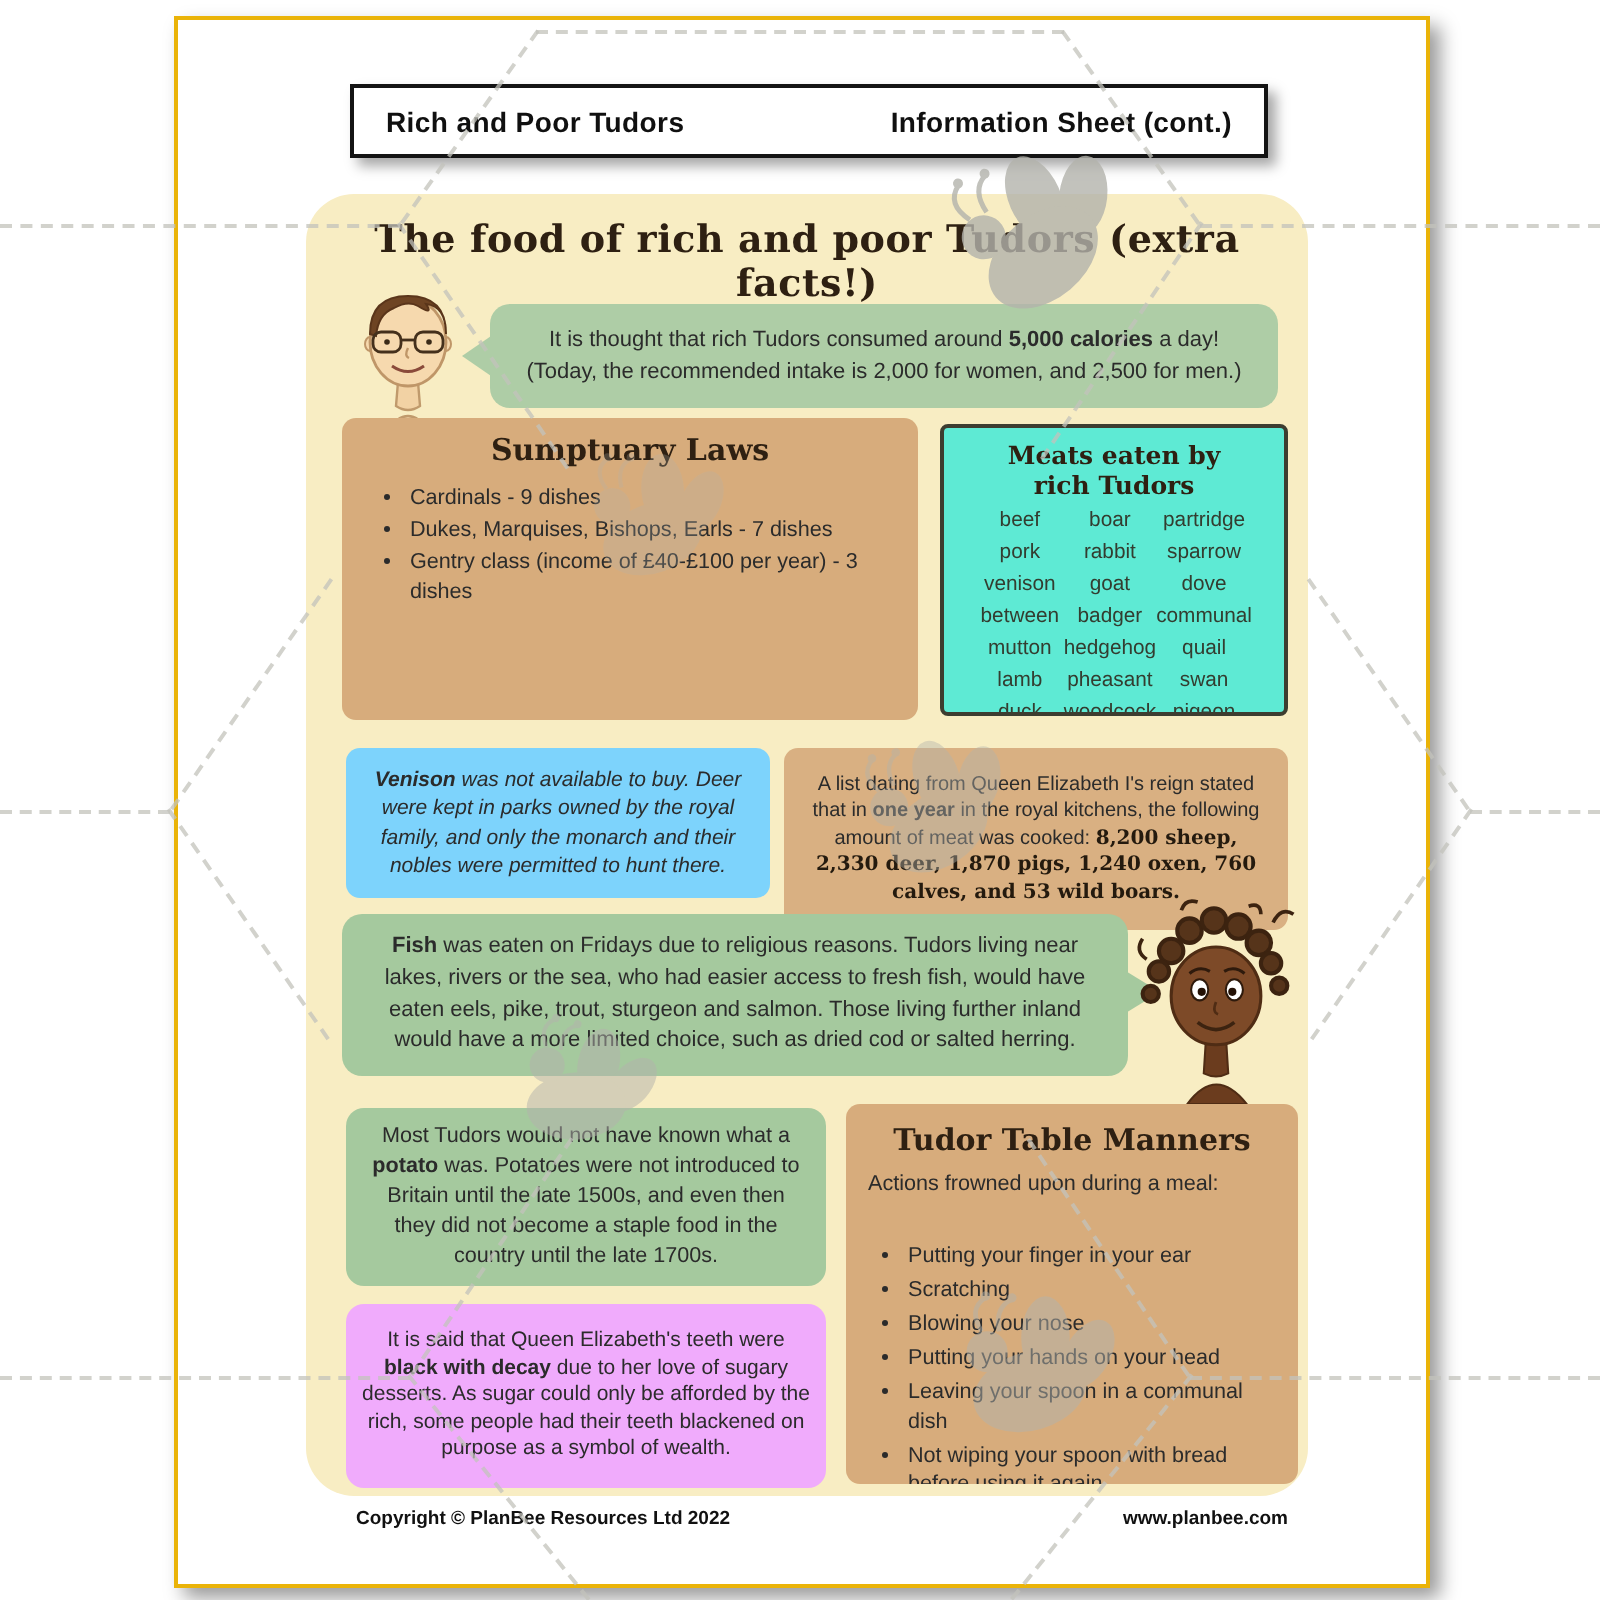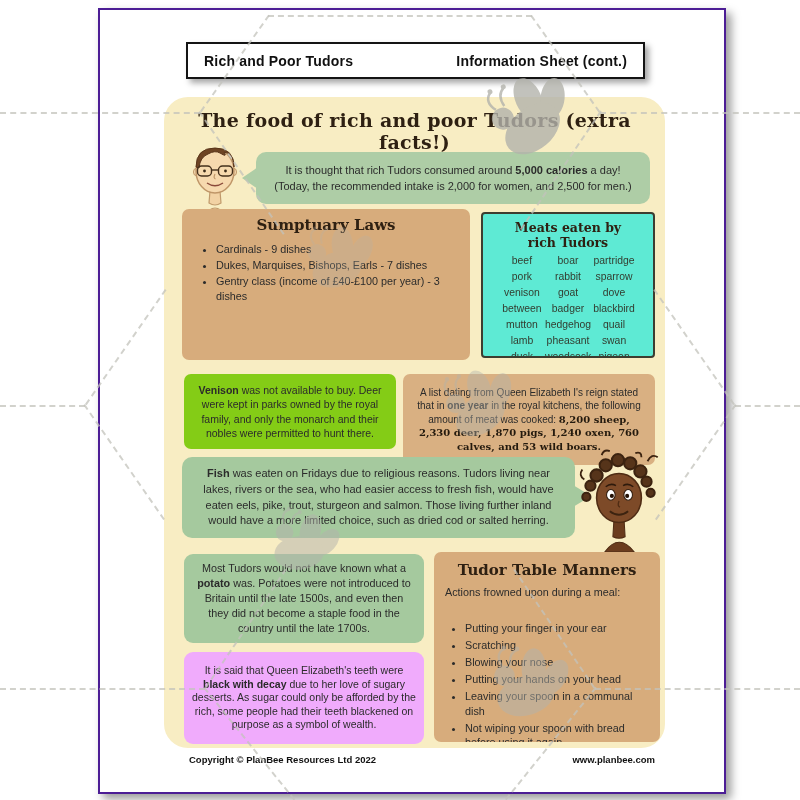--- a/index.html
+++ b/index.html
@@ -5,22 +5,22 @@
   * { margin:0; padding:0; box-sizing:border-box; }
   html,body { width:800px; height:800px; background:#ffffff; overflow:hidden;
               font-family:"Liberation Sans", sans-serif; color:#2b2b2b; }
   #stage { position:relative; width:800px; height:800px; }
 
   
   .wm { position:absolute; height:0; border-top:2.5px dashed #c3c3bc; opacity:.75;
         transform-origin:0 0; z-index:40; pointer-events:none; }
 
   
-  #page { position:absolute; left:98px; top:8px; width:628px; height:786px;
-          background:#ffffff; border:2px solid #4c1d95;
+  #page { position:absolute; left:87px; top:8px; width:628px; height:786px;
+          background:#ffffff; border:2px solid #eab308;
           box-shadow:5px 5px 9px rgba(0,0,0,.4); }
 
   
   .hdr { position:absolute; left:86px; top:32px; width:459px; height:37px;
          background:#ffffff; border:2px solid #141414; z-index:5;
          box-shadow:4px 4px 6px rgba(0,0,0,.35);
          display:flex; justify-content:space-between; align-items:center; padding:0 16px;
          font-weight:bold; font-size:14px; letter-spacing:.2px; color:#101010; }
 
   
@@ -54,22 +54,22 @@
   
   .meats { position:absolute; left:317px; top:115px; width:174px; height:146px;
            background:#5eead4; border:2px solid #3d3d30; border-radius:4px;
            padding:6px 16px; overflow:hidden; }
   .meats h3 { font-size:12.5px; margin-bottom:5px; }
   .meats-grid { display:grid; grid-template-columns:repeat(3,1fr); row-gap:3.5px;
                 font-size:10.4px; line-height:1.2; color:#333d30; text-align:center; }
 
   
   .venison { position:absolute; left:20px; top:277px; width:212px; height:75px;
-             background:#84cc16; border-radius:7px; display:flex; align-items:center;
-             text-align:center; font-size:10.5px; line-height:1.35; padding:5px 9px; }
+             background:#7dd3fc; border-radius:7px; display:flex; align-items:center;
+             text-align:center; font-size:10.5px; line-height:1.35; padding:5px 9px;font-style:italic; }
   .kitchens { position:absolute; left:239px; top:277px; width:252px; height:91px;
               background:#d9b082; border-radius:7px; display:flex; align-items:center;
               text-align:center; font-size:10px; line-height:1.35; padding:5px 8px; }
   .serifnum { font-family:"DejaVu Serif", serif; font-weight:bold; color:#241a0e; }
 
   
   .fishbox { position:absolute; left:18px; top:360px; width:393px; height:81px;
              background:#a5c99e; border-radius:10px; display:flex; align-items:center;
              text-align:center; font-size:11px; line-height:1.42; padding:6px 12px; }
   .tail-right { position:absolute; right:-16px; top:34%; width:0; height:0;
@@ -207,21 +207,21 @@
           <span>boar</span>
           <span>partridge</span>
           <span>pork</span>
           <span>rabbit</span>
           <span>sparrow</span>
           <span>venison</span>
           <span>goat</span>
           <span>dove</span>
           <span>between</span>
           <span>badger</span>
-          <span>blackbird</span>
+          <span>communal</span>
           <span>mutton</span>
           <span>hedgehog</span>
           <span>quail</span>
           <span>lamb</span>
           <span>pheasant</span>
           <span>swan</span>
           <span>duck</span>
           <span>woodcock</span>
           <span>pigeon</span>
         </div>

